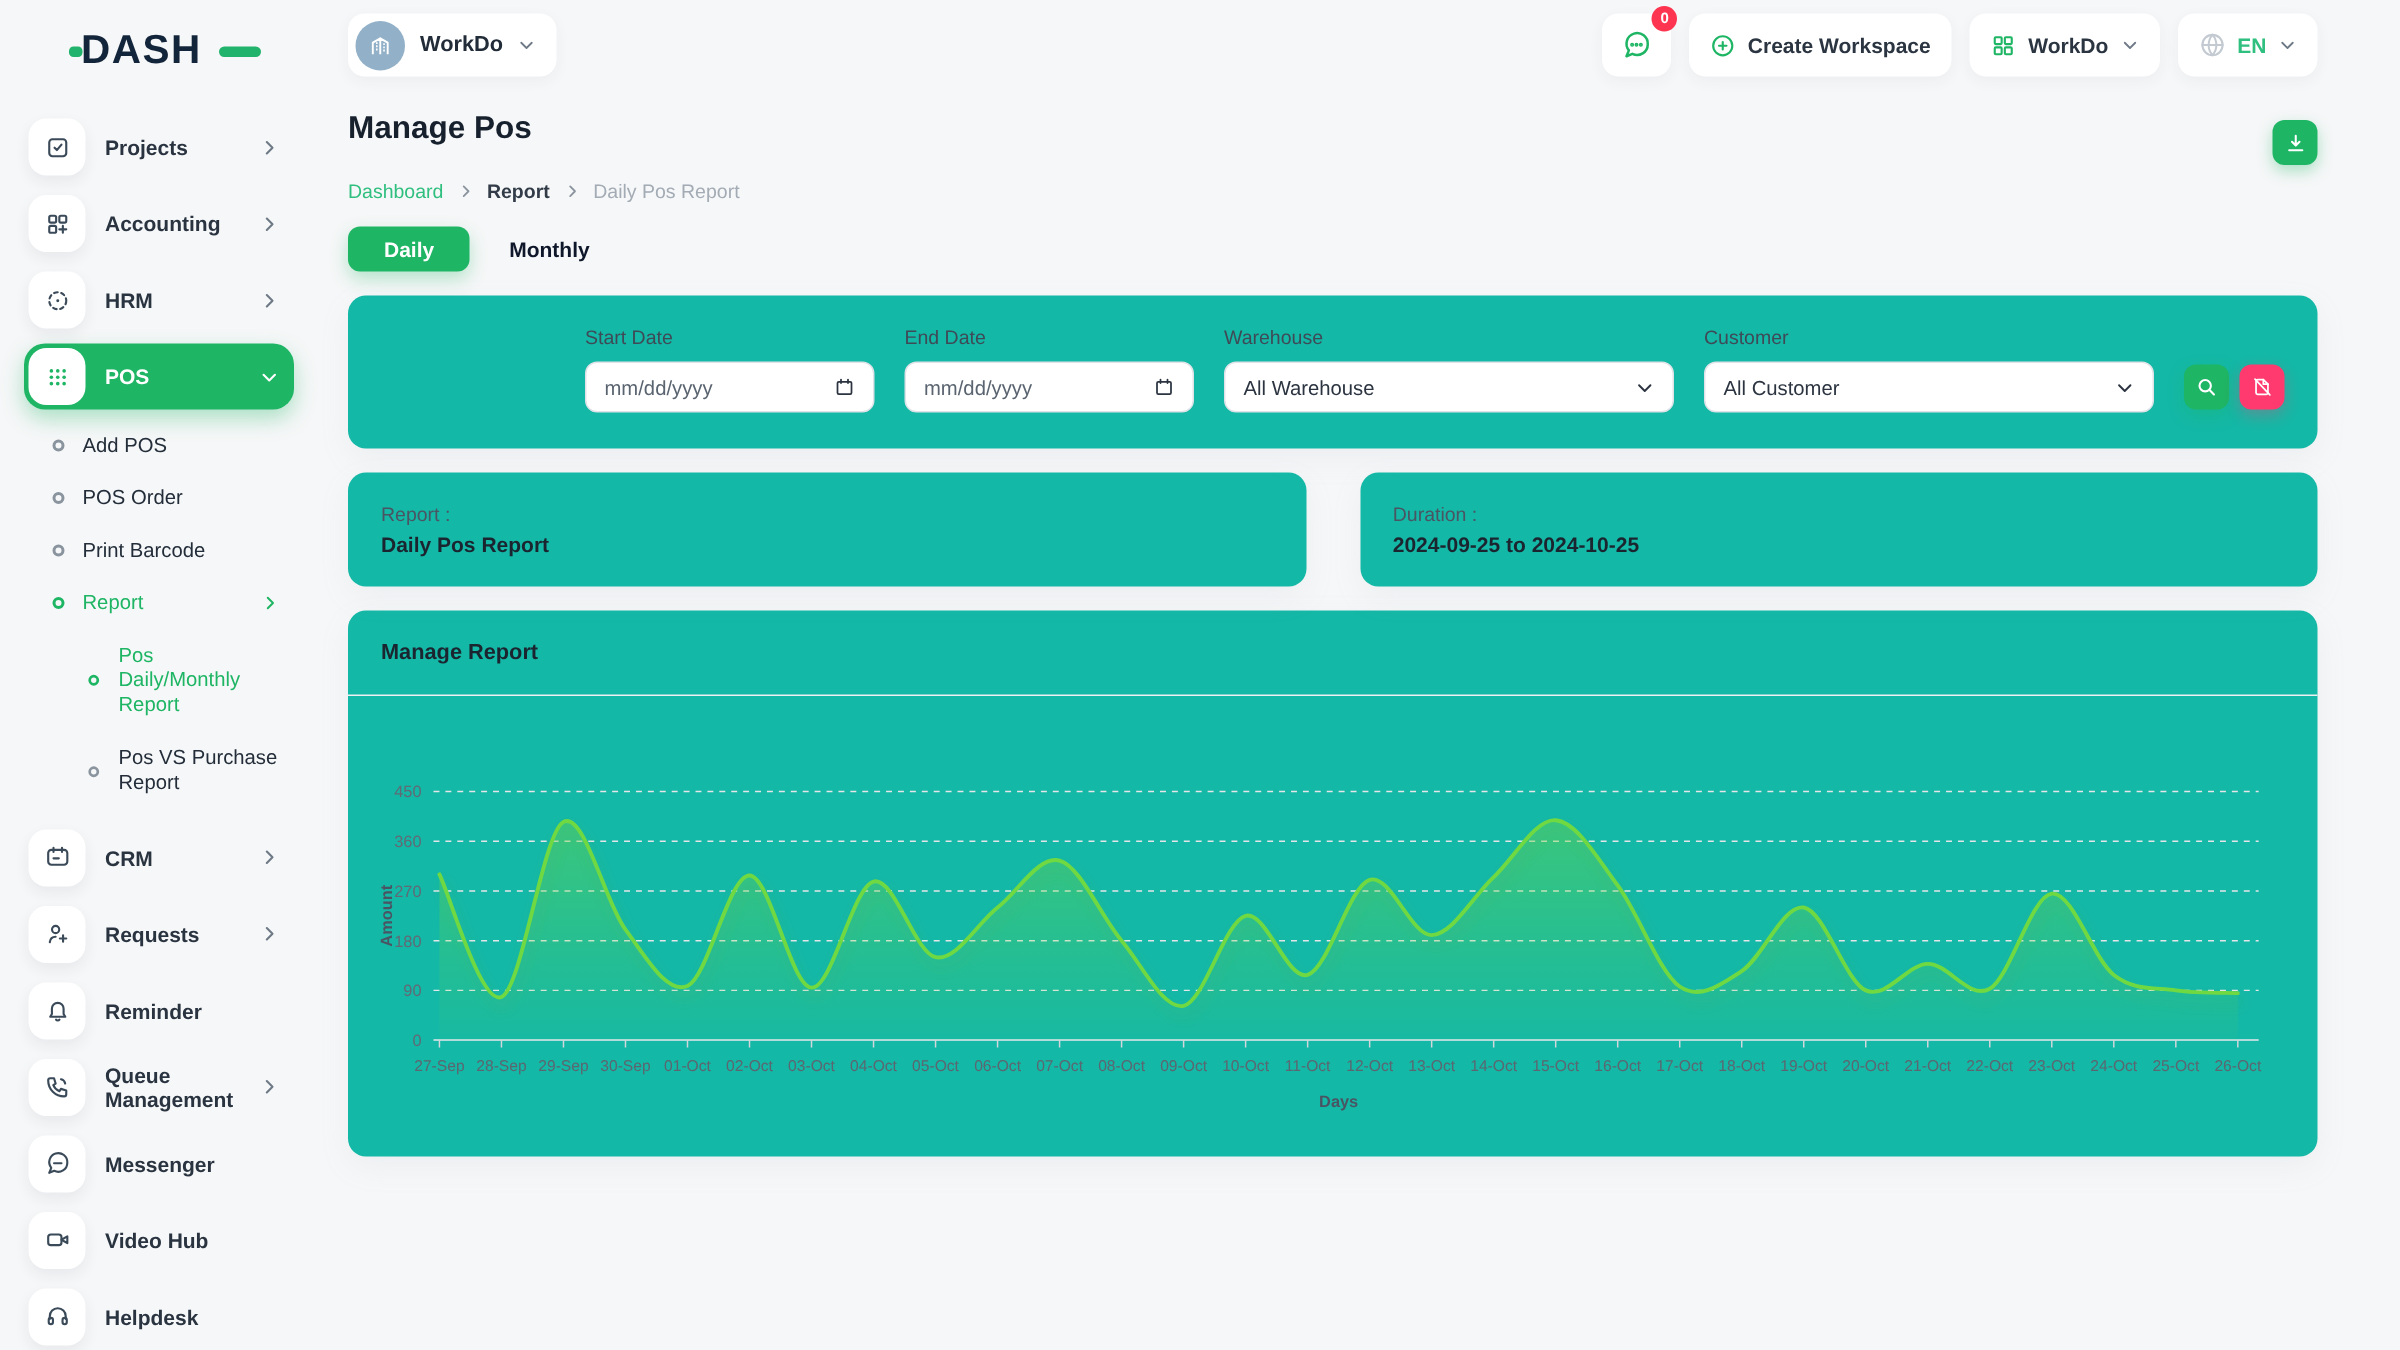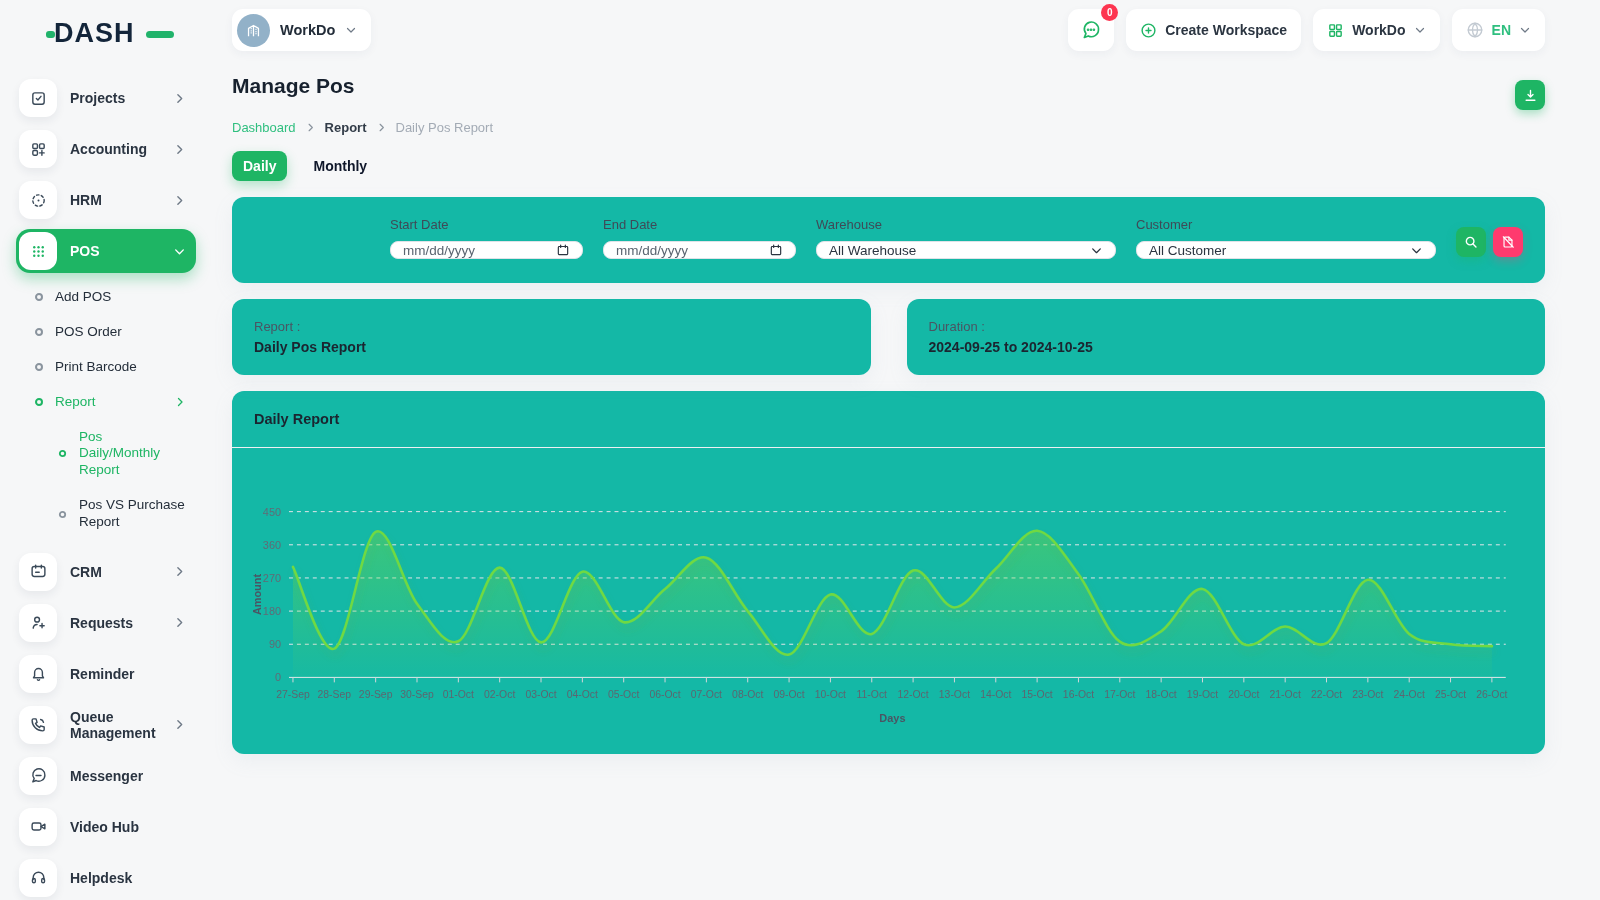--- a/index.html
+++ b/index.html
@@ -57,31 +57,31 @@
   .bc-mid { color:#323c48; font-weight:600; cursor:pointer; }
   .bc-cur { color:#a3abb5; }
   .bc-sep { color:#8b949e; display:flex; }
   .sq-btn { width:30px; height:30px; border-radius:8px; border:none; cursor:pointer;
     display:flex; align-items:center; justify-content:center; color:#fff; }
   .sq-btn.green { background:#1eb564; box-shadow:0 4px 10px rgba(30,181,100,.35); }
   .sq-btn.red { background:#ff3a6e; box-shadow:0 4px 10px rgba(255,58,110,.3); }
 
   .tabs { display:flex; align-items:center; gap:26px; margin-top:16px; }
   .tab-active { background:#1eb564; color:#fff; font-size:14px; font-weight:600;
-    padding:7px 11px; border-radius:8px; border:none; cursor:pointer;
+    padding:7px 24px; border-radius:8px; border:none; cursor:pointer;
     box-shadow:0 5px 12px rgba(30,181,100,.3); }
   .tab-plain { background:none; border:none; color:#0f172a; font-size:14px; font-weight:600; cursor:pointer; }
 
   .card { background:#14b8a6; border-radius:12px; box-shadow:0 7px 20px rgba(150,167,186,.10); }
 
   .filter-card { margin-top:16px; padding:20px 22px 24px 22px; display:flex;
     justify-content:flex-end; gap:20px; }
   .field { display:flex; flex-direction:column; gap:9px; }
   .field-label { font-size:13px; color:#3f4a57; }
-  .inputish { height:18px; border:1px solid #dfe3e8; border-radius:8px; background:#fff;
+  .inputish { height:34px; border:1px solid #dfe3e8; border-radius:8px; background:#fff;
     display:flex; align-items:center; padding:0 12px; font-size:13.5px; color:#5a6470;
     justify-content:space-between; gap:10px; cursor:pointer; }
   .inputish .val { white-space:nowrap; }
   .selectish { color:#2b3440; }
   .w-date { width:193px; }
   .w-select { width:300px; }
   .filter-actions { display:flex; gap:7px; align-items:flex-end; padding-bottom:2px; }
 
   .summary-row { display:flex; gap:36px; margin-top:16px; }
   .summary-card { flex:1; padding:20px 22px; }
@@ -478,21 +478,21 @@
       <div class="sum-value">Daily Pos Report</div>
     </div>
     <div class="card summary-card">
       <div class="sum-label">Duration :</div>
       <div class="sum-value">2024-09-25 to 2024-10-25</div>
     </div>
   </section>
 
   <section class="card chart-card">
     <div class="chart-head">
-      <span class="chart-title">Daily Report</span>
+      <span class="chart-title">Manage Report</span>
     </div>
     <div class="chart-body">
       <svg id="chart-svg" width="1273" height="264" viewBox="0 0 1280 266">
           <defs>
             <linearGradient id="ag" x1="0" y1="0" x2="0" y2="1">
               <stop offset="0%" stop-color="#6fd943" stop-opacity="0.42"></stop>
               <stop offset="100%" stop-color="#6fd943" stop-opacity="0.04"></stop>
             </linearGradient>
             <filter id="sh" x="-20%" y="-20%" width="140%" height="160%">
               <feDropShadow dx="2" dy="6" stdDeviation="4" flood-color="#5d9a3e" flood-opacity="0.22"></feDropShadow>

